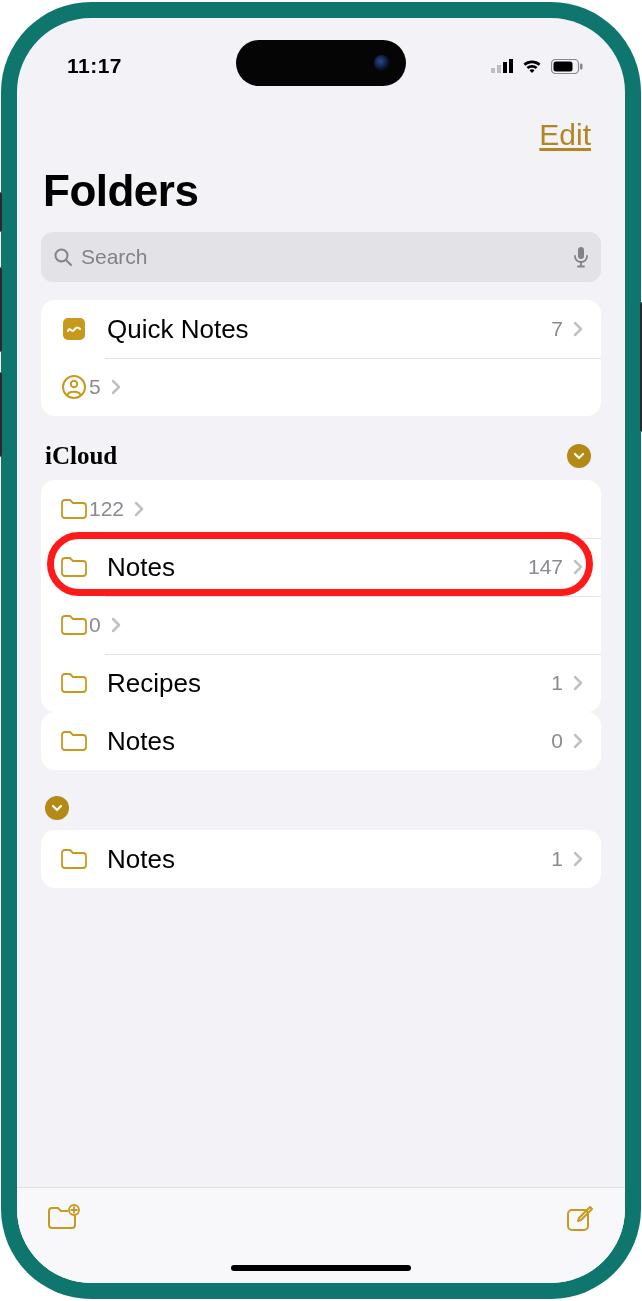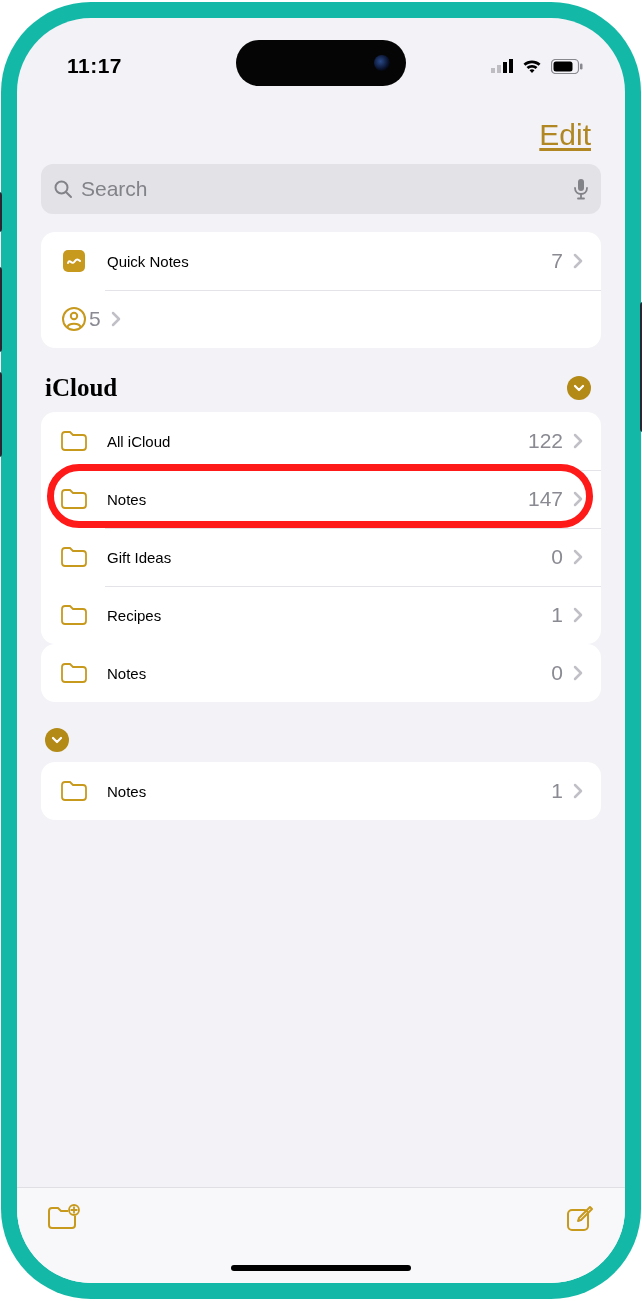--- a/index.html
+++ b/index.html
@@ -8,21 +8,21 @@
       font-family: -apple-system, BlinkMacSystemFont, "Helvetica Neue", sans-serif;
       width: 642px;
       height: 1301px;
       display:flex;
       align-items:flex-start;
       justify-content:center;
     }
     .device {
       width: 640px;
       height: 1297px;
-      background: #14b8a6;
+      background: #0f766e;
       border-radius: 90px;
       padding: 16px;
       position: relative;
       margin-top:2px;
     }
     .side-btn {
       position:absolute;
       background:#2b2632;
       border-radius:4px;
     }
@@ -114,21 +114,21 @@
       height:1px;
       background:#e4e4e8;
     }
     .row .icon-wrap{
       width:30px;
       display:flex;
       align-items:center;
       justify-content:center;
     }
     .row .label {
-      font-size: 15px;
+      font-size: 26px;
       margin-left: 18px;
       flex: 1;
       color:#000;
     }
     .row .count {
       font-size: 21px;
       color: #8a8a93;
       margin-right: 10px;
     }
     .section-header {
@@ -212,20 +212,21 @@
               <rect x="29" y="4.5" width="2.5" height="6" rx="1.2" fill="#88888f"></rect>
             </svg>
         </span>
       </div>
     </div>
 
     <div class="content">
       <div class="edit-row">
         <span class="edit">Edit</span>
       </div>
+      <div class="page-title">Folders</div>
 
       <div class="search-bar">
         <span>
           <svg width="20" height="20" viewBox="0 0 20 20">
               <circle cx="8.5" cy="8.5" r="6" fill="none" stroke="#828289" stroke-width="2"></circle>
               <line x1="13.2" y1="13.2" x2="18" y2="18" stroke="#828289" stroke-width="2" stroke-linecap="round"></line>
             </svg>
         </span>
         <span class="ph">Search</span>
         <span>
@@ -280,21 +281,20 @@
         </span>
       </div>
       <div class="card" style="position:relative;">
         <div class="highlight-ring"></div>
         <div class="row">
           <span class="icon-wrap">
               <svg width="28" height="22" viewBox="0 0 28 22">
                 <path d="M2 5 C2 3 3 2 5 2 L10 2 L13 5 L23 5 C25 5 26 6 26 8 L26 17 C26 19 25 20 23 20 L5 20 C3 20 2 19 2 17 Z" fill="none" stroke="#c79a1e" stroke-width="1.8"></path>
               </svg>
             </span>
-          <span class="label">All iCloud</span>
           <span class="count">122</span>
           <span>
               <svg width="10" height="16" viewBox="0 0 10 16">
                 <path d="M2 2 L8 8 L2 14" fill="none" stroke="#c0c0c6" stroke-width="2.5" stroke-linecap="round" stroke-linejoin="round"></path>
               </svg>
             </span>
         </div>
         <div class="row">
           <span class="icon-wrap">
               <svg width="28" height="22" viewBox="0 0 28 22">
@@ -308,21 +308,20 @@
                 <path d="M2 2 L8 8 L2 14" fill="none" stroke="#c0c0c6" stroke-width="2.5" stroke-linecap="round" stroke-linejoin="round"></path>
               </svg>
             </span>
         </div>
         <div class="row">
           <span class="icon-wrap">
               <svg width="28" height="22" viewBox="0 0 28 22">
                 <path d="M2 5 C2 3 3 2 5 2 L10 2 L13 5 L23 5 C25 5 26 6 26 8 L26 17 C26 19 25 20 23 20 L5 20 C3 20 2 19 2 17 Z" fill="none" stroke="#c79a1e" stroke-width="1.8"></path>
               </svg>
             </span>
-          <span class="label">Gift Ideas</span>
           <span class="count">0</span>
           <span>
               <svg width="10" height="16" viewBox="0 0 10 16">
                 <path d="M2 2 L8 8 L2 14" fill="none" stroke="#c0c0c6" stroke-width="2.5" stroke-linecap="round" stroke-linejoin="round"></path>
               </svg>
             </span>
         </div>
         <div class="row">
           <span class="icon-wrap">
               <svg width="28" height="22" viewBox="0 0 28 22">

